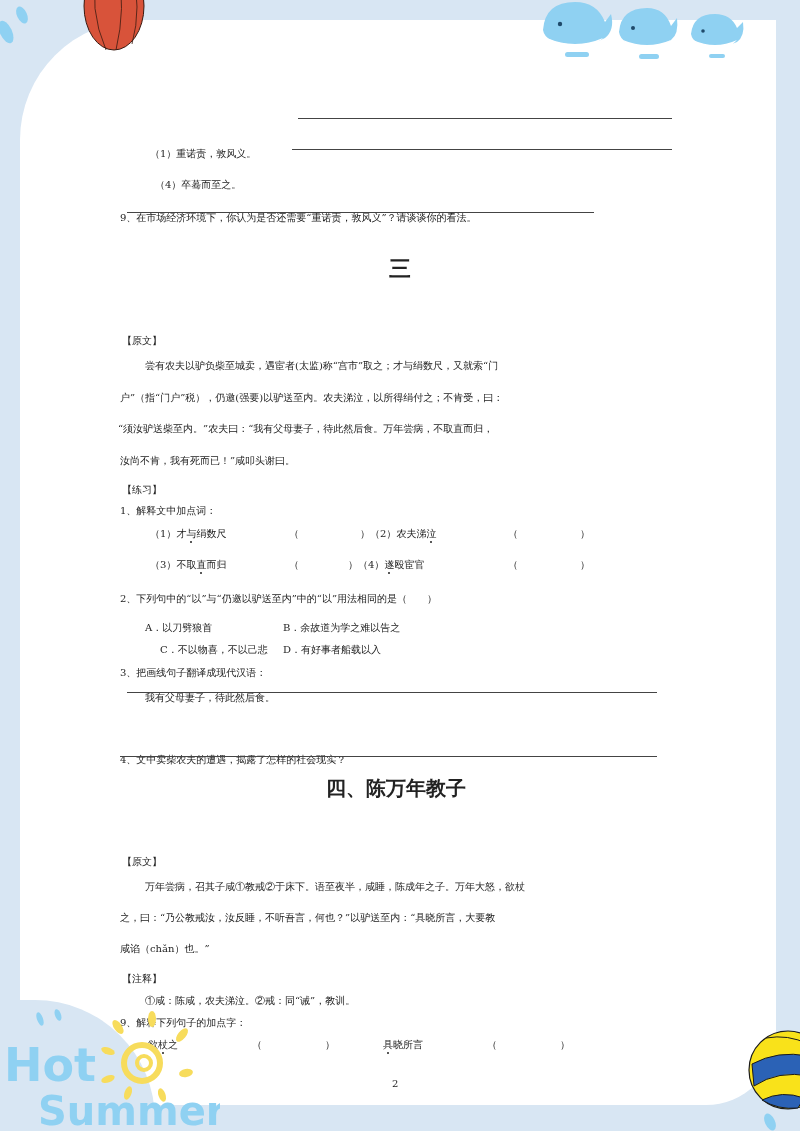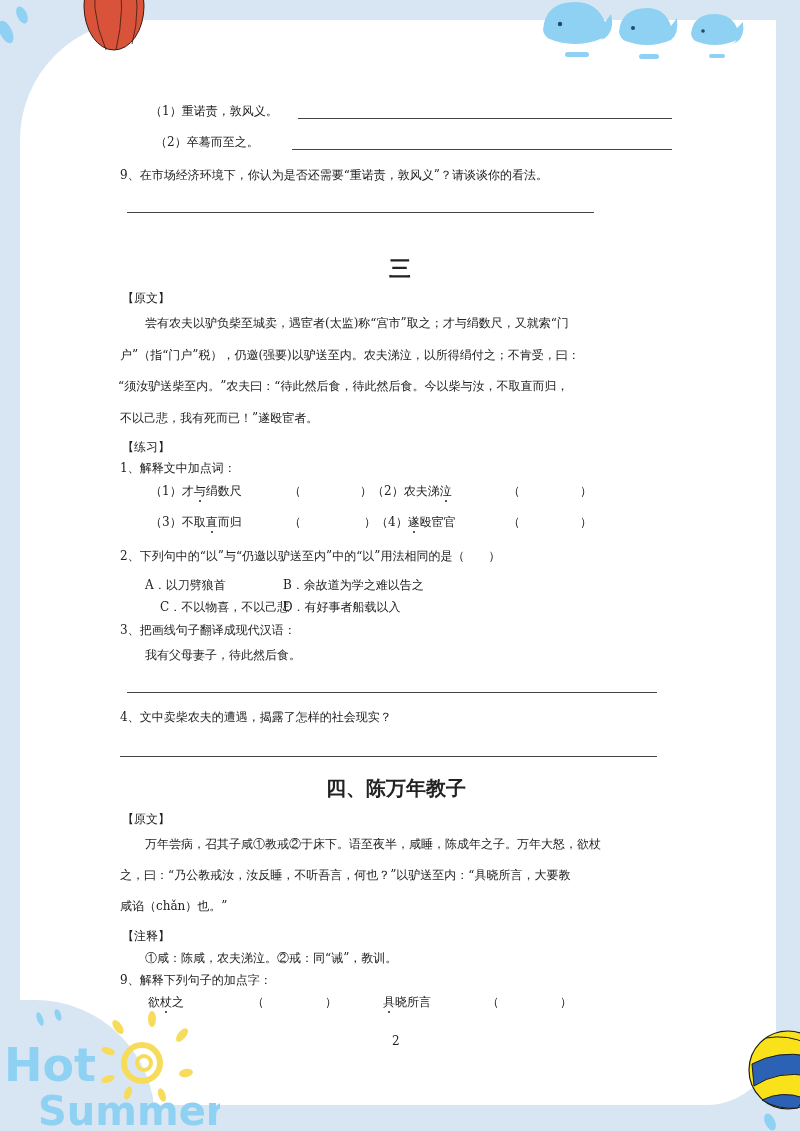--- a/index.html
+++ b/index.html
@@ -17,21 +17,21 @@
   }
   .deco-whale-bg {
     position:absolute; left:500px; top:0; width:300px; height:86px;
     background:#d8e6f3; border-bottom-left-radius:90px;
   }
   .deco-left-bottom {
     position:absolute; left:0; top:1000px; width:155px; height:131px;
     background:#d8e6f3; border-top-right-radius:120px;
   }
   .abs { position:absolute; }
-  .t { position:absolute; font-size:12px; white-space:nowrap; line-height:1; }
+  .t { position:absolute; font-size:10px; white-space:nowrap; line-height:1;margin-top:44px; }
   .uline { position:absolute; height:0; border-top:1px solid #444; }
   .h-center { position:absolute; left:0; width:800px; text-align:center; font-family:"DejaVu Sans","Liberation Sans",sans-serif; font-weight:bold; }
   .dot { position:relative; }
   .dot::after { content:""; position:absolute; left:50%; bottom:-4px; width:2px; height:2px; margin-left:-1px; background:#222; border-radius:50%; }
 </style>
 </head>
 <body>
 
 <div class="deco-whale-bg"></div>
 <div class="sheet"></div>
@@ -65,31 +65,31 @@
   <g transform="translate(150,12)">
     <path d="M6 22 Q8 2 30 2 Q46 2 52 16 L58 10 Q60 24 52 30 Q44 34 30 34 Q8 34 6 22Z" fill="#8fd1f2"></path>
     <path d="M8 28 Q30 38 52 28 Q46 36 30 36 Q14 36 8 28Z" fill="#ffffff"></path>
     <circle cx="18" cy="19" r="1.8" fill="#1f4a6b"></circle>
     <rect x="24" y="42" width="16" height="4" rx="2" fill="#8fd1f2"></rect>
   </g>
 </svg>
 
 <div class="t" style="left:150px;top:105px">（1）重诺责，敦风义。</div>
 <div class="uline" style="left:298px;top:118px;width:374px"></div>
-<div class="t" style="left:155px;top:136px">（2）卒蓦而至之。</div>
+<div class="t" style="left:155px;top:136px">（4）卒蓦而至之。</div>
 <div class="uline" style="left:292px;top:149px;width:380px"></div>
 <div class="t" style="left:120px;top:169px">9、在市场经济环境下，你认为是否还需要“重诺责，敦风义”？请谈谈你的看法。</div>
 <div class="uline" style="left:127px;top:212px;width:467px"></div>
 
 <div class="h-center" style="top:254px;font-size:22px">三</div>
 <div class="t" style="left:122px;top:292px">【原文】</div>
 <div class="t" style="left:145px;top:317px">尝有农夫以驴负柴至城卖，遇宦者(太监)称“宫市”取之；才与绢数尺，又就索“门</div>
 <div class="t" style="left:120px;top:349px">户”（指“门户”税），仍邀(强要)以驴送至内。农夫涕泣，以所得绢付之；不肯受，曰：</div>
-<div class="t" style="left:118px;top:380px">“须汝驴送柴至内。”农夫曰：“待此然后食，待此然后食。今以柴与汝，不取直而归，</div>
-<div class="t" style="left:120px;top:412px">不以己悲，我有死而已！”遂殴宦者。</div>
+<div class="t" style="left:118px;top:380px">“须汝驴送柴至内。”农夫曰：“我有父母妻子，待此然后食。万年尝病，不取直而归，</div>
+<div class="t" style="left:120px;top:412px">汝尚不肯，我有死而已！”咸叩头谢曰。</div>
 
 <div class="t" style="left:122px;top:441px">【练习】</div>
 <div class="t" style="left:120px;top:462px">1、解释文中加点词：</div>
 
 <div class="t" style="left:150px;top:485px">
   <span>（1）</span><span>才</span><span class="dot">与</span><span>绢数尺</span>
 </div>
 <div class="t" style="left:289px;top:485px">（</div>
 <div class="abs" style="left:300px;top:482px;width:60px;height:18px"></div>
 <div class="t" style="left:360px;top:485px">
@@ -97,21 +97,21 @@
 </div>
 <div class="t" style="left:508px;top:485px">（</div>
 <div class="abs" style="left:520px;top:482px;width:60px;height:18px"></div>
 <div class="t" style="left:580px;top:485px">）</div>
 
 <div class="t" style="left:150px;top:516px">
   <span>（3）</span><span>不取</span><span class="dot">直</span><span>而归</span>
 </div>
 <div class="t" style="left:289px;top:516px">（</div>
 <div class="abs" style="left:300px;top:513px;width:60px;height:18px"></div>
-<div class="t" style="left:364px;top:516px">
+<div class="t" style="left:348px;top:516px">
   <span>）</span><span>（4）</span><span class="dot">遂</span><span>殴宦官</span>
 </div>
 <div class="t" style="left:508px;top:516px">（</div>
 <div class="abs" style="left:520px;top:513px;width:60px;height:18px"></div>
 <div class="t" style="left:580px;top:516px">）</div>
 
 <div class="t" style="left:120px;top:550px">2、下列句中的“以”与“仍邀以驴送至内”中的“以”用法相同的是（　　）</div>
 <div class="t" style="left:145px;top:579px">A．以刀劈狼首</div>
 <div class="t" style="left:283px;top:579px">B．余故道为学之难以告之</div>
 <div class="t" style="left:160px;top:601px">C．不以物喜，不以己悲</div>

